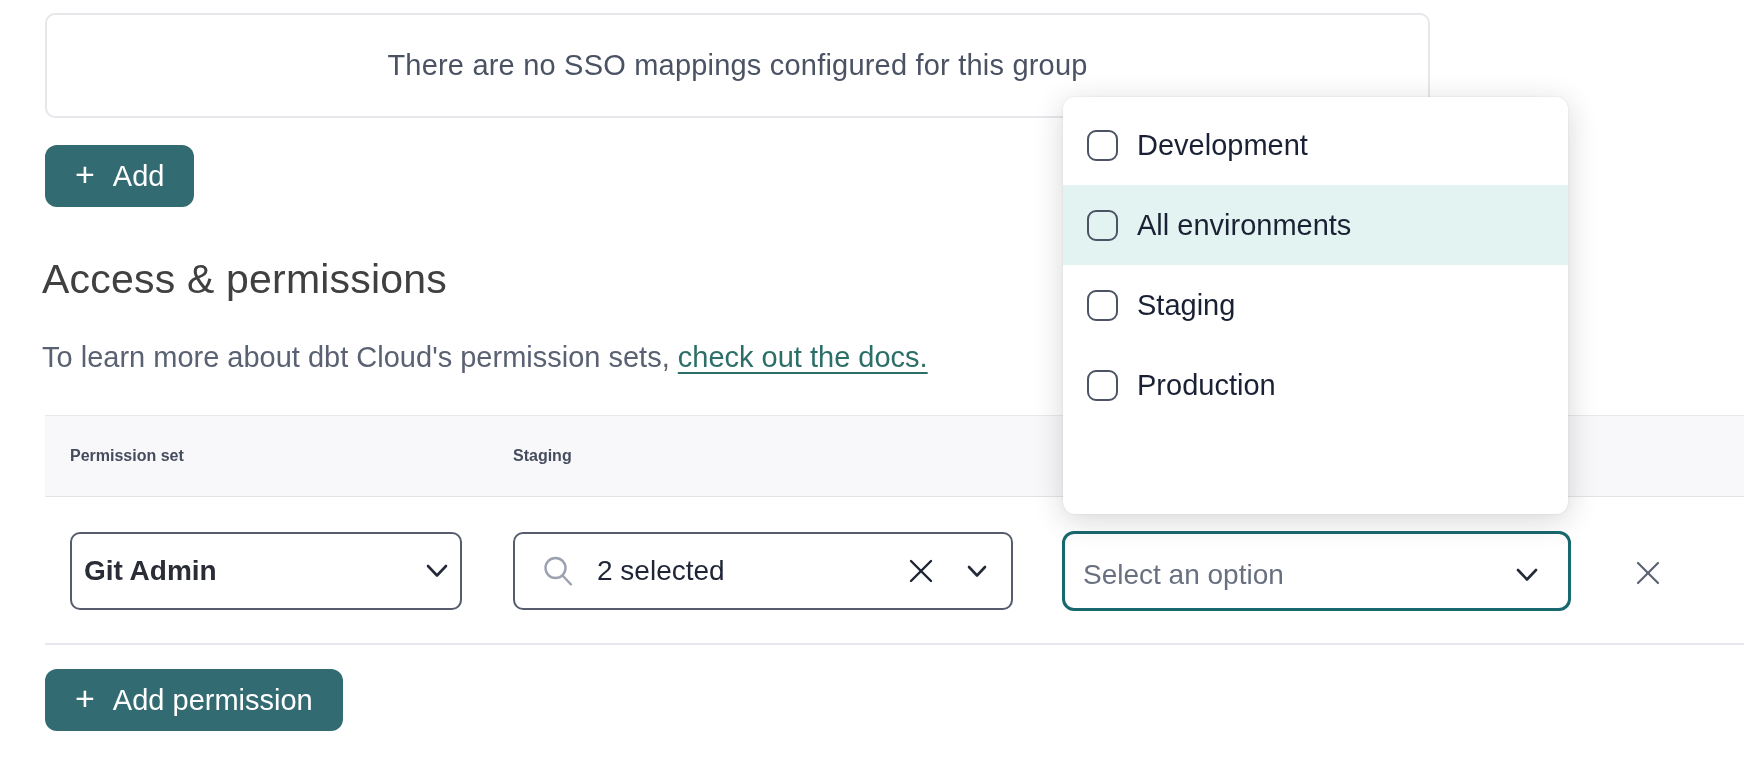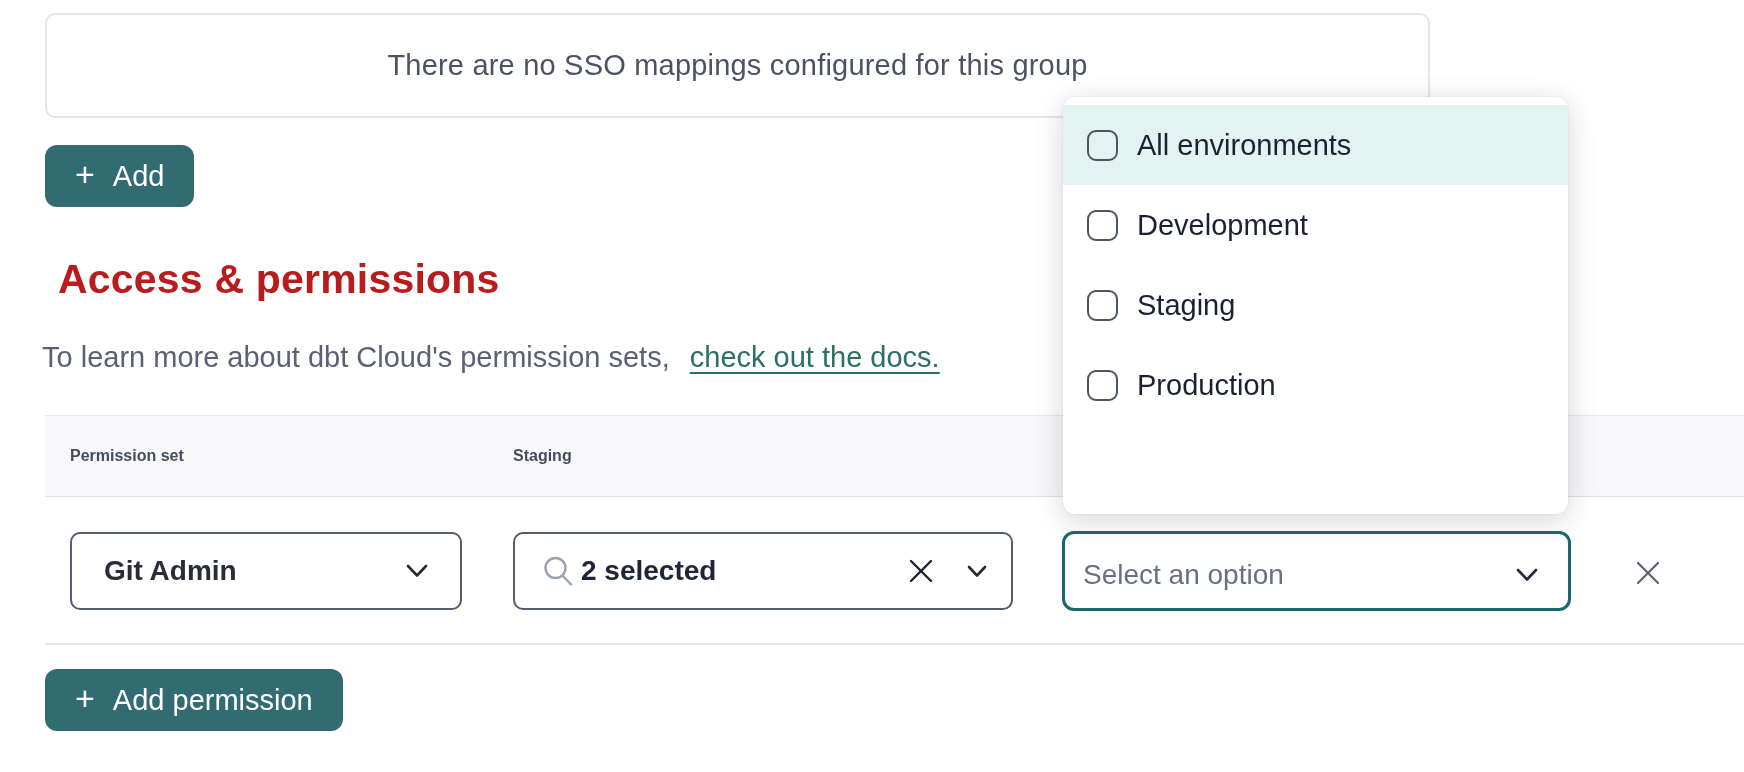--- a/index.html
+++ b/index.html
@@ -15,41 +15,41 @@
 
   
   .teal-btn { height:62px; background:#336b72; border:none; border-radius:12px;
               color:#ffffff; display:inline-flex; align-items:center; gap:18px;
               padding:0 30px; font-size:29px; font-family:inherit; cursor:pointer; }
   .teal-btn .plus { font-size:34px; font-weight:300; line-height:1; position:relative; top:-2px; }
   #add-btn { left:45px; top:145px; }
   #add-permission-btn { left:45px; top:669px; }
 
   
-  .section-title { left:42px; top:256px; font-size:41px; font-weight:700; color:#b91c1c; letter-spacing:.2px;margin-left:16px; }
+  .section-title { left:42px; top:256px; font-size:41px; font-weight:400; color:#404040; letter-spacing:.2px; }
   .section-desc  { left:42px; top:341px; font-size:29px; color:#5a6173; }
-  .section-desc a { color:#2b6f68; text-decoration:underline; text-underline-offset:5px; cursor:pointer;margin-left:12px; }
+  .section-desc a { color:#2b6f68; text-decoration:underline; text-underline-offset:5px; cursor:pointer; }
 
   
   .thead { left:45px; top:415px; width:1699px; height:82px; background:#f8f8fa;
            border-top:1px solid #e8e9ec; border-bottom:1px solid #e2e3e7;
            display:flex; align-items:center; }
   .th { font-size:16px; font-weight:700; color:#454c5e; }
   .th-permission { margin-left:25px; width:443px; }
   .th-project { }
   .trow { left:45px; top:497px; width:1699px; height:148px; background:#ffffff;
           border-bottom:2px solid #e6e7ea; }
 
   
   .select { background:#fff; border:2px solid #565c6e; border-radius:10px;
             display:flex; align-items:center; cursor:pointer; }
-  #permission-select { left:70px; top:532px; width:392px; height:78px; padding:0 32px; }
+  #permission-select { left:70px; top:532px; width:392px; height:78px; padding:0 12px; }
   #permission-select .value { font-size:28px; font-weight:700; color:#2a2d35; flex:1; }
   #project-select { left:513px; top:532px; width:500px; height:78px; padding:0 24px 0 28px; }
-  #project-select .value { font-size:28px; color:#1f2436; flex:1; margin-left:8px;font-weight:bold; }
+  #project-select .value { font-size:28px; color:#1f2436; flex:1; margin-left:24px; }
   #environment-select { left:1062px; top:531px; width:509px; height:80px;
                         border:3px solid #18696d; border-radius:12px; padding:8px 30px 0 18px; }
   #environment-select .placeholder { font-size:28px; color:#687080; flex:1; }
 
   .chev { flex:0 0 auto; }
   .icon-gap { margin-left:34px; }
 
   #row-remove { left:1629px; top:554px; width:38px; height:38px; display:flex;
                 align-items:center; justify-content:center; cursor:pointer; background:transparent; border:none; }
 
@@ -120,27 +120,27 @@
     <line x1="22" y1="2" x2="2" y2="22" stroke="#5a6070" stroke-width="2.2" stroke-linecap="round"></line>
   </svg>
 </button>
 
 <button class="abs teal-btn" id="add-permission-btn">
   <span class="plus">+</span>
   <span>Add permission</span>
 </button>
 
 <div class="abs popup">
+  <div class="opt">
+    <div class="cbx"></div>
+    <span class="lbl">Development</span>
+  </div>
   <div class="opt highlight">
     <div class="cbx"></div>
     <span class="lbl">All environments</span>
-  </div>
-  <div class="opt">
-    <div class="cbx"></div>
-    <span class="lbl">Development</span>
   </div>
   <div class="opt">
     <div class="cbx"></div>
     <span class="lbl">Staging</span>
   </div>
   <div class="opt">
     <div class="cbx"></div>
     <span class="lbl">Production</span>
   </div>
 </div>

